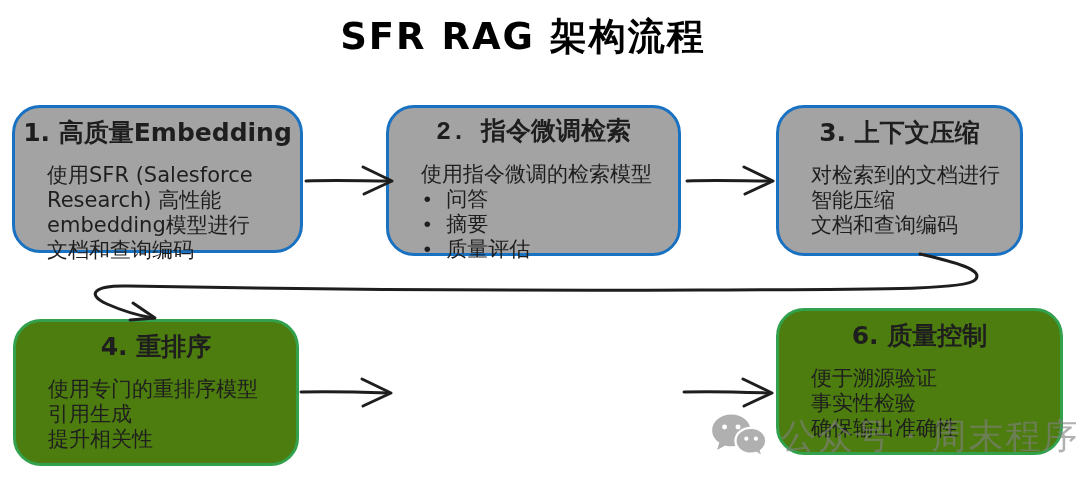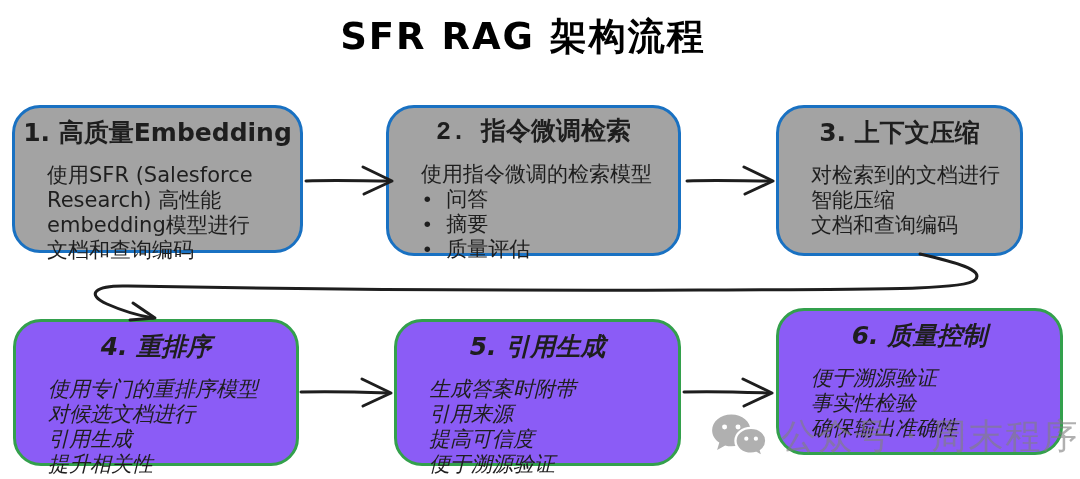--- a/index.html
+++ b/index.html
@@ -26,21 +26,21 @@
   }
   .box {
     position: absolute;
     border-radius: 28px;
     border: 3px solid;
     box-sizing: border-box;
     z-index: 1;
     overflow: visible;
   }
   .box.blue  { background: #a3a3a3; border-color: #1971c2; }
-  .box.green { background: #8b5cf6; border-color: #33a04c; font-style: italic; }
+  .box.green { background: #4d7c0f; border-color: #33a04c; }
   .box-title {
     margin-top: 10px;
     height: 30px;
     line-height: 30px;
     text-align: center;
     font-size: 25px;
     font-weight: 700;
     white-space: nowrap;
   }
   .box-body {
@@ -120,35 +120,25 @@
       <div>对检索到的文档进行</div>
       <div>智能压缩</div>
       <div>文档和查询编码</div>
     </div>
   </div>
 
   <div class="box green" id="b4">
     <div class="box-title">4. 重排序</div>
     <div class="box-body">
       <div>使用专门的重排序模型</div>
-      <div>对候选文档进行</div>
       <div>引用生成</div>
       <div>提升相关性</div>
     </div>
   </div>
 
-  <div class="box green" id="b5">
-    <div class="box-title">5. 引用生成</div>
-    <div class="box-body">
-      <div>生成答案时附带</div>
-      <div>引用来源</div>
-      <div>提高可信度</div>
-      <div>便于溯源验证</div>
-    </div>
-  </div>
 
   <div class="box green" id="b6">
     <div class="box-title">6. 质量控制</div>
     <div class="box-body">
       <div>便于溯源验证</div>
       <div>事实性检验</div>
       <div>确保输出准确性</div>
     </div>
   </div>
 

